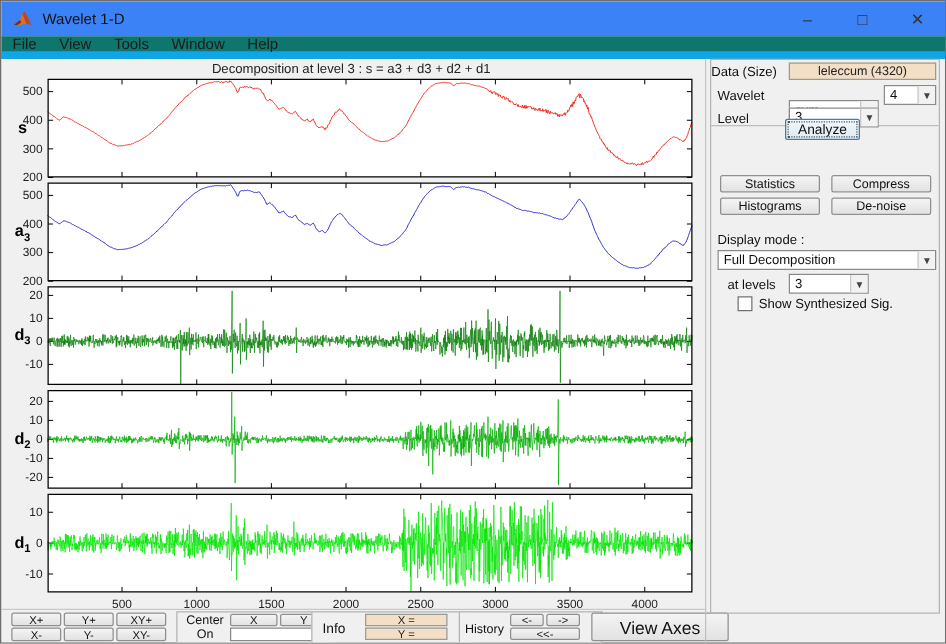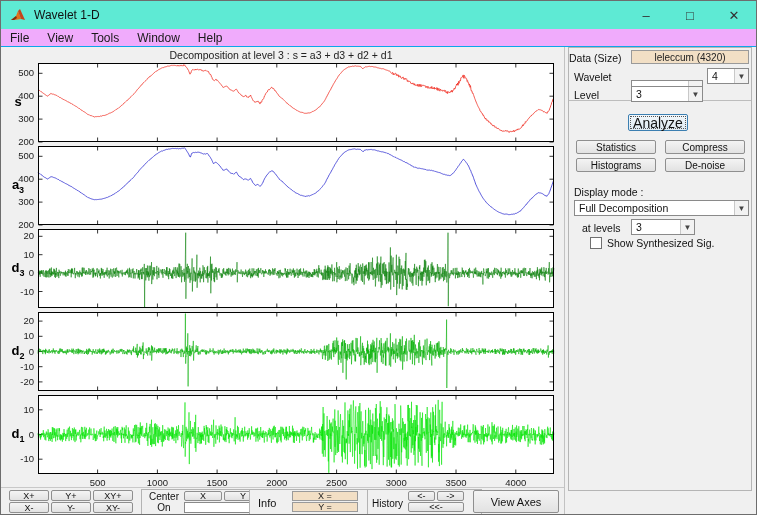--- a/index.html
+++ b/index.html
@@ -3,27 +3,27 @@
 <meta charset="utf-8">
 <style>
   html,body{margin:0;padding:0;background:#cfcfcf;}
   *{box-sizing:border-box;}
   #win{
     position:relative;width:757px;height:515px;background:#f0f0f0;
     font-family:"Liberation Sans",sans-serif;color:#1a1a1a;
     border:1px solid #6d6d6d;overflow:hidden;
   }
   
-  .titlebar{position:absolute;left:0;top:0;width:100%;height:28px;background:#5eead4;display:flex;align-items:center;}
+  .titlebar{position:absolute;left:0;top:0;width:100%;height:28px;background:#3b82f6;display:flex;align-items:center;}
   .app-icon{width:16px;height:16px;margin:0 8px 0 9px;flex:0 0 auto;}
   .title-text{font-size:12px;color:#111;}
   .win-controls{position:absolute;right:0;top:0;height:28px;display:flex;}
   .win-btn{width:44px;height:28px;display:flex;align-items:center;justify-content:center;font-size:13px;color:#333;}
   
-  .menubar{position:absolute;left:0;top:28px;width:100%;height:18px;background:#f0abfc;border-bottom:1px solid #0ea5e9;display:flex;align-items:center;}
+  .menubar{position:absolute;left:0;top:28px;width:100%;height:18px;background:#0f766e;border-bottom:6px solid #0ea5e9;display:flex;align-items:center;}
   .menu-item{font-size:12px;color:#1a1a1a;padding:0 9px;}
   
   .chart-title{position:absolute;left:0;top:48px;width:560px;text-align:center;font-size:10.5px;color:#222;}
   .plot{position:absolute;left:37px;width:516px;height:79px;overflow:visible;}
   .plot svg{overflow:visible;display:block;}
   .sig-label{position:absolute;left:2px;width:30px;text-align:center;font-size:13px;font-weight:bold;color:#000;}
   .sig-label sub{font-size:9px;}
   
   .btn{position:absolute;background:linear-gradient(#f4f4f4,#e2e2e2);border:1px solid #8f8f8f;border-radius:2px;
        font-size:10px;color:#111;display:flex;align-items:center;justify-content:center;font-family:inherit;padding:0;}
@@ -287,21 +287,21 @@
     <div class="field-peach" style="left:42px;top:12px;width:66px;height:10px;font-size:9px;">Y =</div>
   </div>
 
   <div class="groupbox" style="left:366px;top:488px;width:115px;height:26px;">
     <span class="lbl" style="left:4px;top:8px;font-size:10px;">History</span>
     <button class="btn small" style="left:40px;top:1px;width:27px;height:10px;">&lt;-</button>
     <button class="btn small" style="left:69px;top:1px;width:27px;height:10px;">-&gt;</button>
     <button class="btn small" style="left:40px;top:12px;width:56px;height:10px;">&lt;&lt;-</button>
   </div>
 
-  <button class="btn" style="left:472px;top:489px;width:86px;height:23px;font-size:11px;">View Axes</button>
+  <button class="btn" style="left:472px;top:489px;width:110px;height:23px;font-size:14px;">View Axes</button>
 
   <div class="rpanel-border"></div>
   <div class="rframe"></div>
   <div class="hline" style="left:568px;top:99px;width:182px;"></div>
 
   <span class="lbl" style="left:568px;top:51px;text-align:center;">Data (Size)</span>
   <div class="field-peach" style="left:630px;top:49px;width:118px;height:14px;">leleccum (4320)</div>
 
   <span class="lbl" style="left:573px;top:70px;">Wavelet</span>
   <div class="selectbox" style="left:630px;top:79px;width:72px;height:16px;">
@@ -312,21 +312,21 @@
     <span class="sel-txt">4</span>
       <span class="chev">▼</span>
   </div>
 
   <span class="lbl" style="left:573px;top:88px;">Level</span>
   <div class="selectbox" style="left:630px;top:85px;width:72px;height:16px;">
     <span class="sel-txt">3</span>
       <span class="chev">▼</span>
   </div>
 
-  <button class="btn analyze" style="left:627px;top:113px;width:60px;height:17px;font-size:14px;">Analyze</button>
+  <button class="btn analyze" style="left:627px;top:94px;width:60px;height:17px;font-size:11px;">Analyze</button>
 
   <button class="btn" style="left:575px;top:139px;width:80px;height:14px;">Statistics</button>
   <button class="btn" style="left:664px;top:139px;width:80px;height:14px;">Compress</button>
   <button class="btn" style="left:575px;top:157px;width:80px;height:14px;">Histograms</button>
   <button class="btn" style="left:664px;top:157px;width:80px;height:14px;">De-noise</button>
 
   <span class="lbl" style="left:573px;top:185px;">Display mode :</span>
   <div class="selectbox" style="left:573px;top:199px;width:175px;height:16px;">
     <span class="sel-txt">Full Decomposition</span>
       <span class="chev">▼</span>

